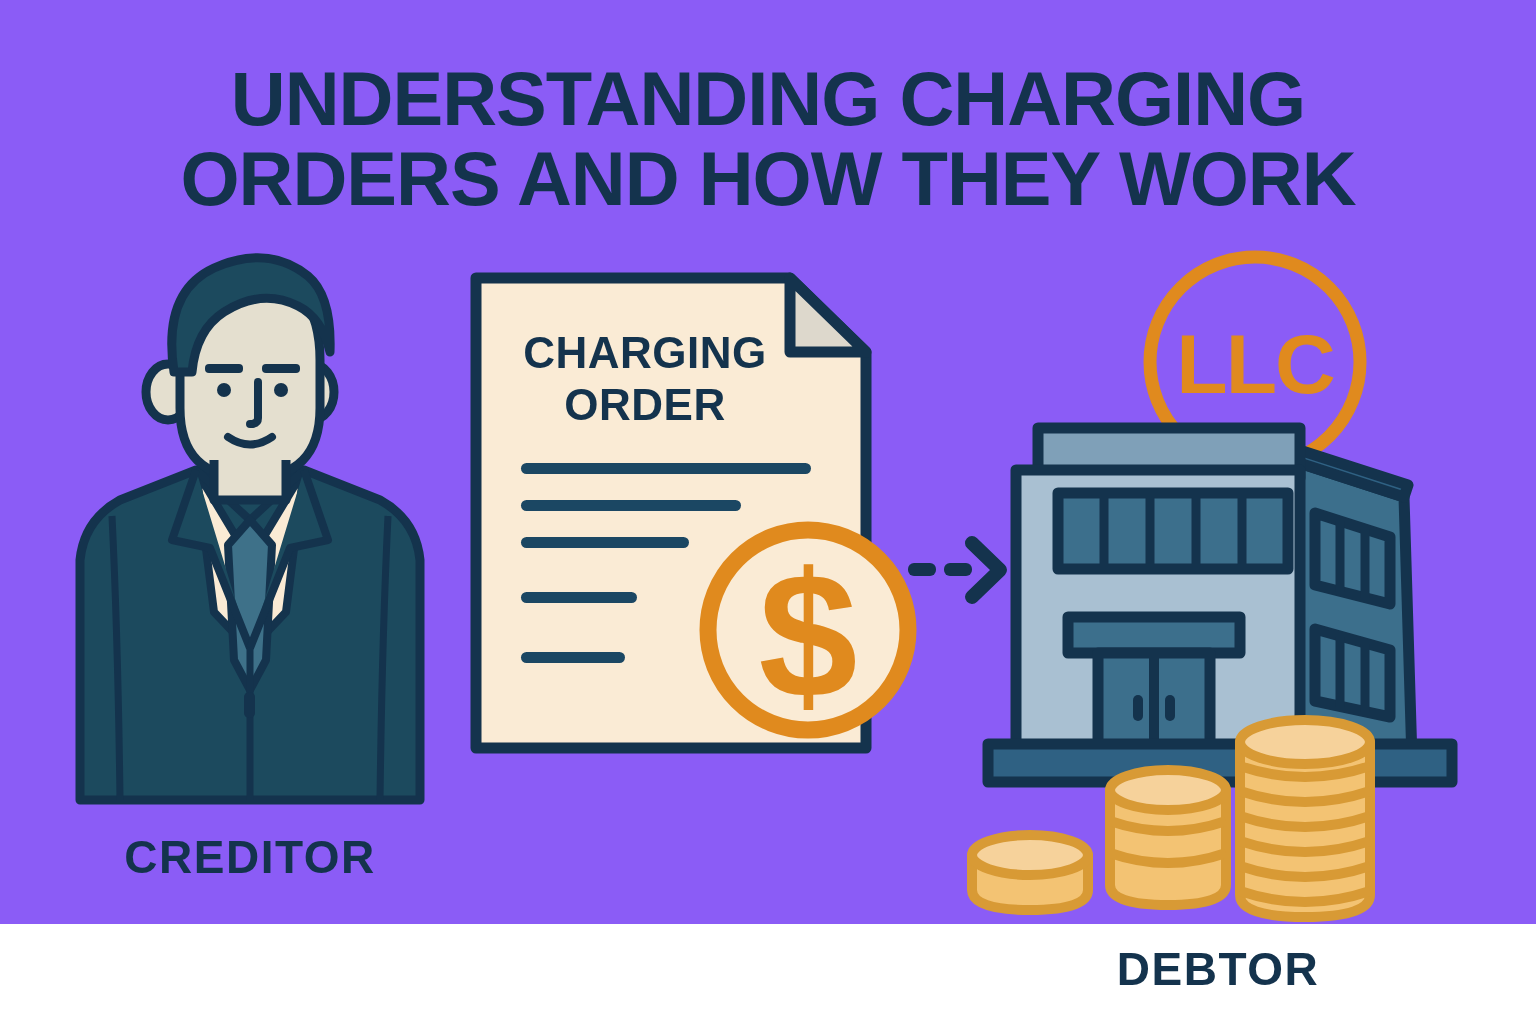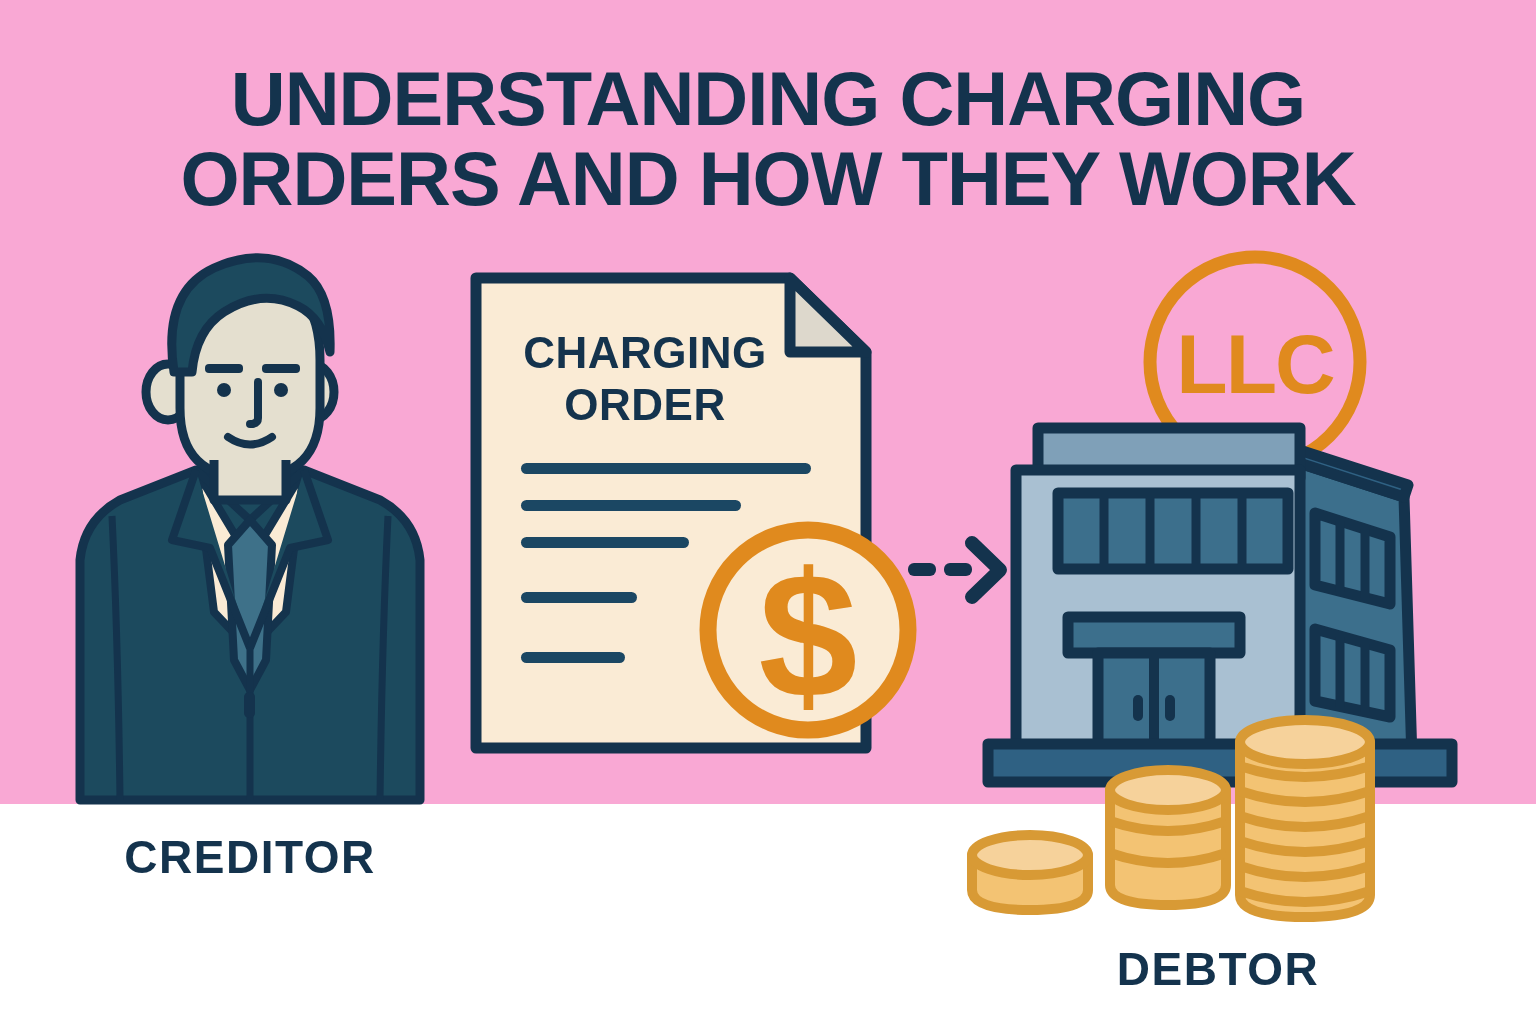--- a/index.html
+++ b/index.html
@@ -8,22 +8,22 @@
   }
   body {
     width: 1536px;
     height: 1024px;
     overflow: hidden;
     font-family: "Liberation Sans", sans-serif;
   }
   #stage {
     position: relative;
     width: 1536px;
-    height: 804px;
-    background: #f9a8d4;
+    height: 924px;
+    background: #8b5cf6;
   }
   #stage svg.layer {
     position: absolute;
     top: 0;
     left: 0;
     width: 1536px;
     height: 1024px;
   }
   .title-text {
     font-family: "Liberation Sans", sans-serif;

